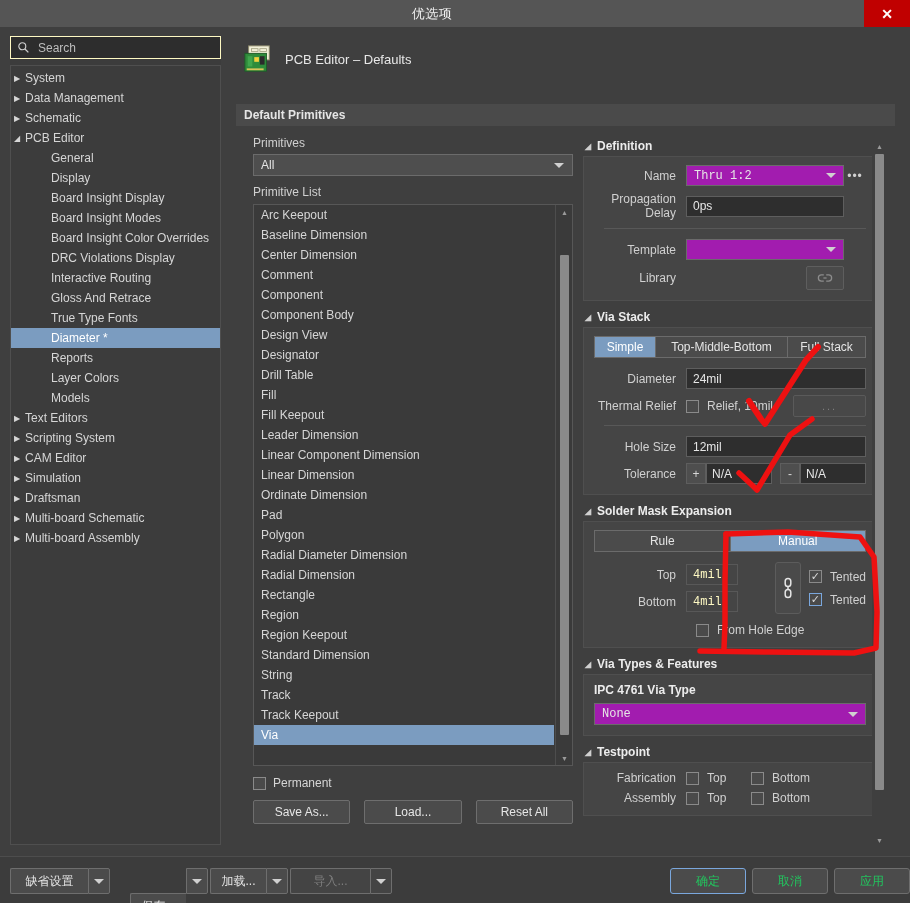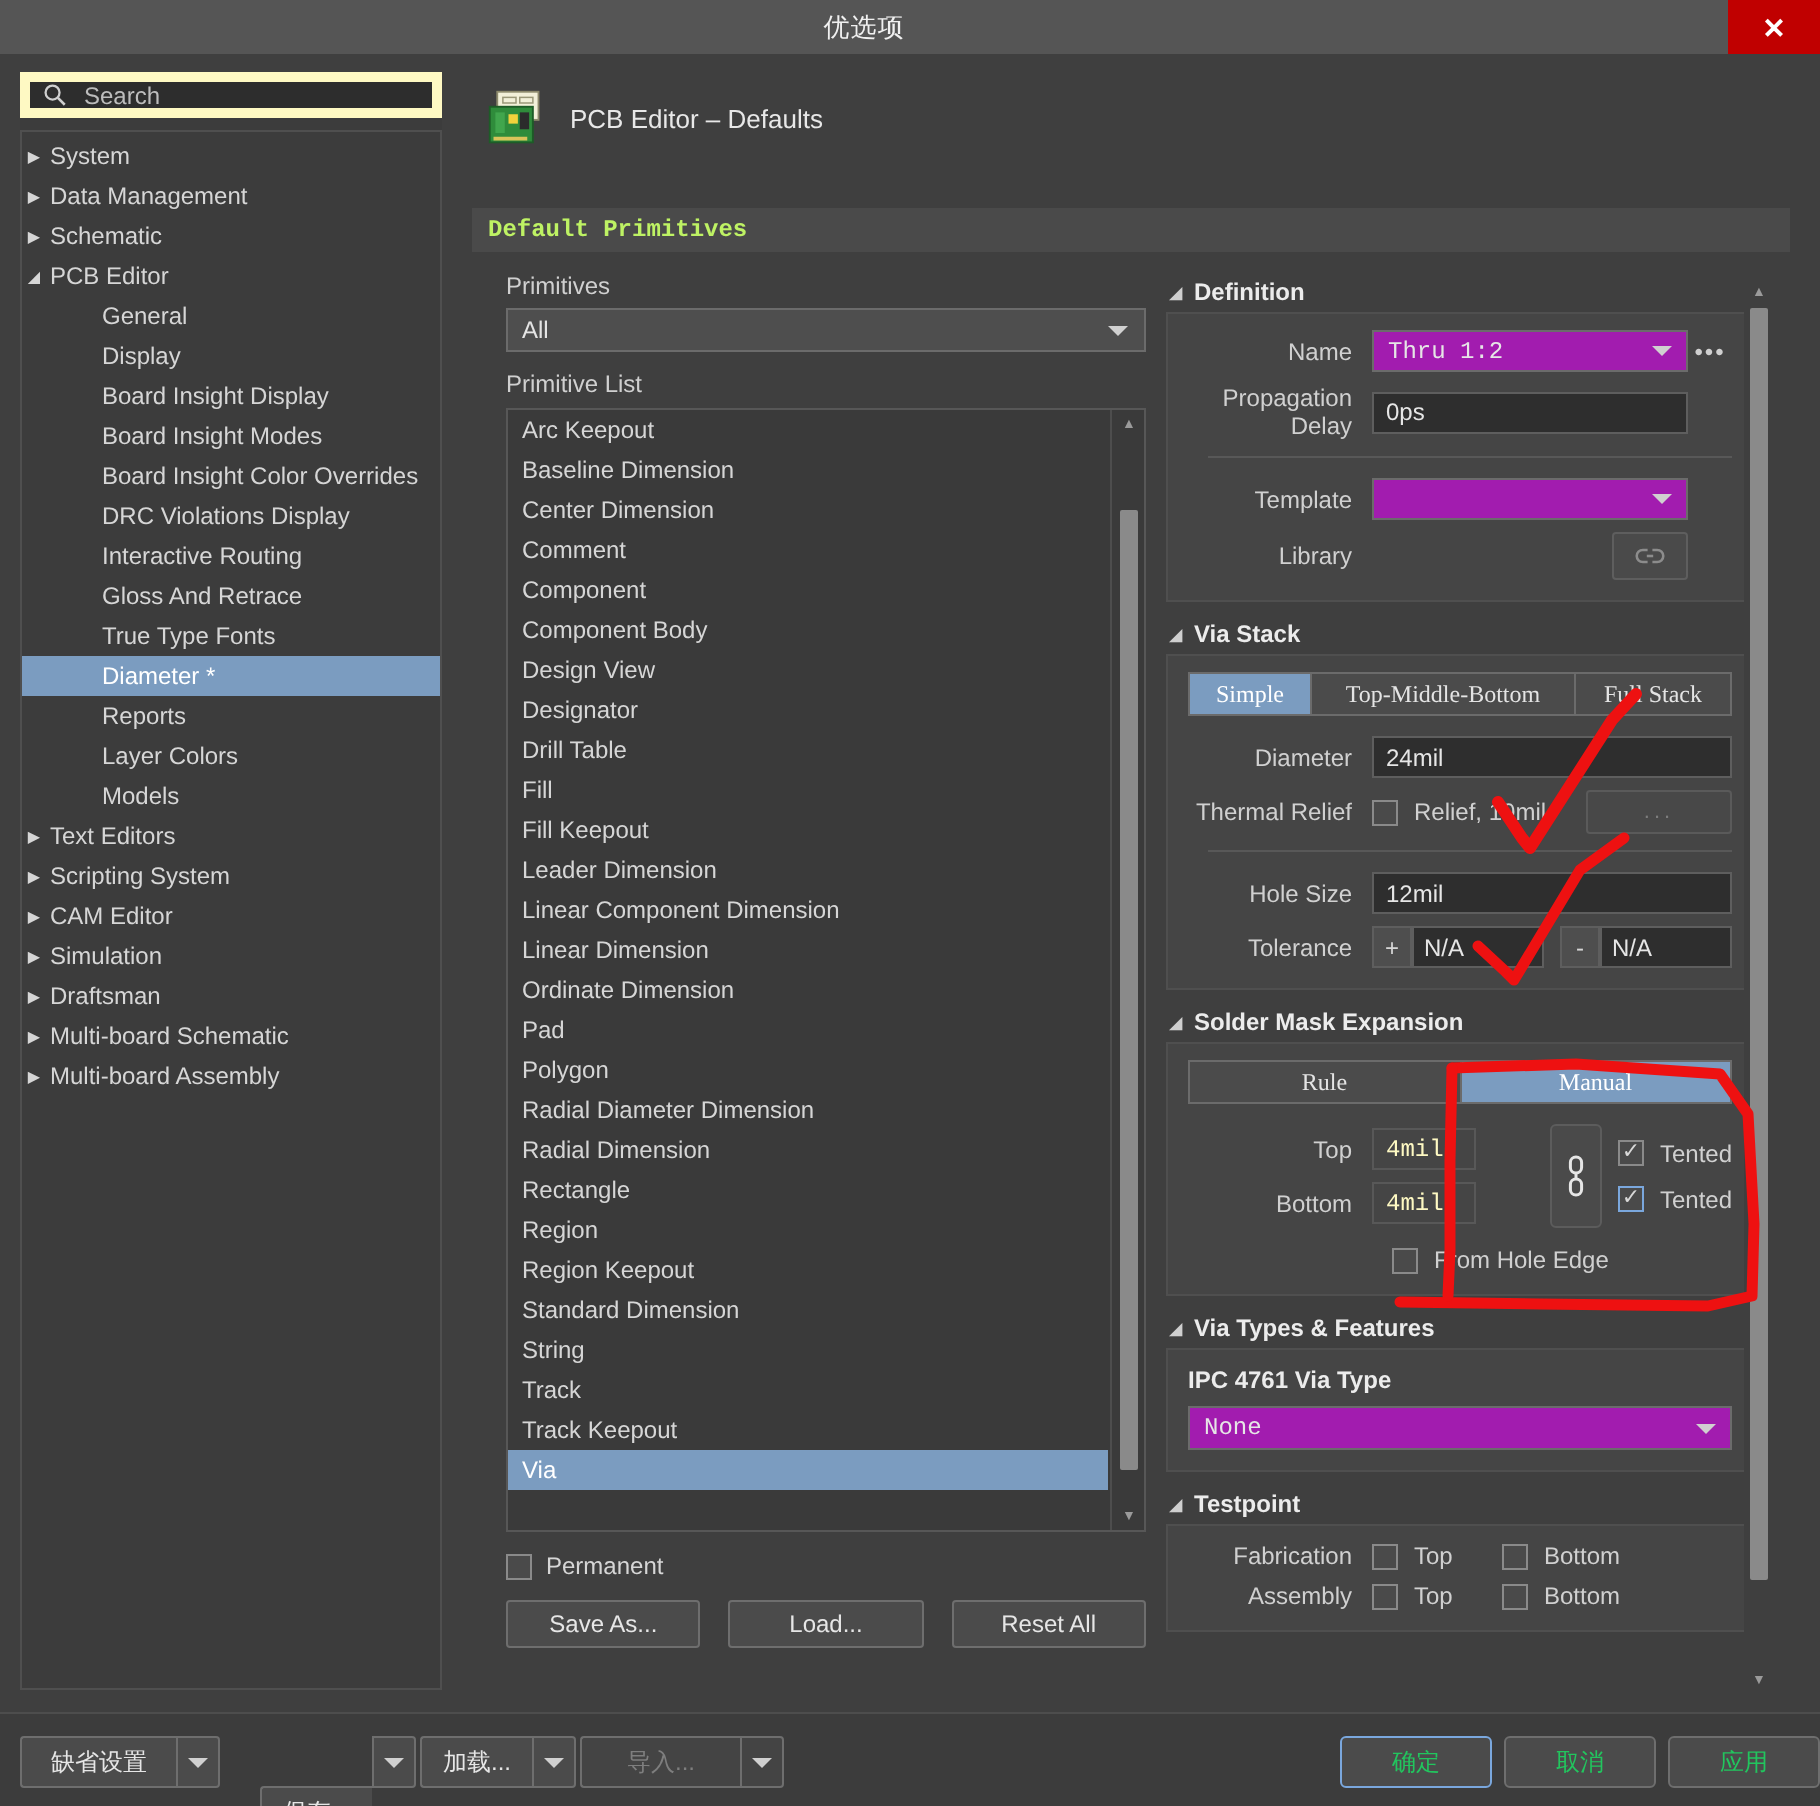--- a/index.html
+++ b/index.html
@@ -30,21 +30,21 @@
     color: #fff; font-size: 14px; font-weight: bold; cursor: pointer;
   }
 
   
   #sidebar {
     position: absolute; left: 10px; top: 36px; width: 211px; height: 809px;
     background: #3c3c3c;
   }
   #search-box {
     position: absolute; left: 0; top: 0; width: 211px; height: 23px;
-    background: #2d2d2d; border: 5px solid #fef9c3;
+    background: #2d2d2d; border: 1px solid #fef9c3;
     display: flex; align-items: center; padding: 0 6px;
   }
   #search-icon { width: 13px; height: 13px; flex: 0 0 13px; margin-right: 6px; }
   #search-input {
     flex: 1; background: transparent; border: none; outline: none;
     color: #cfcfcf; font-family: "Liberation Sans", sans-serif; font-size: 12px;
   }
   #search-input::placeholder { color: #bdbdbd; }
   #tree {
     position: absolute; left: 0; top: 29px; width: 211px; height: 780px;
@@ -69,21 +69,21 @@
     position: absolute; left: 231px; top: 36px; width: 669px; height: 809px;
     background: #3f3f3f;
   }
   #page-head { display: flex; align-items: center; height: 46px; padding-left: 12px; }
   #pcb-icon { width: 30px; height: 30px; margin-right: 12px; }
   #page-title { font-size: 13px; color: #e8e8e8; }
 
   #section-bar {
     position: absolute; left: 5px; top: 68px; width: 659px; height: 22px;
     background: #4a4a4a; display: flex; align-items: center; padding-left: 8px;
-    font-weight: bold; font-size: 12px; color: #bef264; font-family: Liberation Mono, monospace;
+    font-weight: bold; font-size: 12px; color: #e5e5e5;
   }
 
   
   #left-col { position: absolute; left: 22px; top: 100px; width: 320px; }
   .field-label { font-size: 12px; color: #d0d0d0; margin-bottom: 4px; }
   .combo {
     height: 22px; background: #4e4e4e; border: 1px solid #6b6b6b;
     display: flex; align-items: center; padding: 0 4px 0 7px;
     color: #e4e4e4; font-size: 12px; cursor: pointer;
   }
@@ -172,21 +172,21 @@
   .dots {
     width: 22px; flex: 0 0 22px; text-align: center; color: #d0d0d0;
     font-size: 12px; letter-spacing: 1px; cursor: pointer;
   }
   .hr { height: 1px; background: #585858; margin: 8px 0 10px 10px; }
   .linkbtn {
     width: 38px; height: 24px; background: #4a4a4a; border: 1px solid #5e5e5e;
     display: flex; align-items: center; justify-content: center; color: #8c8c8c;
     cursor: pointer; border-radius: 2px;
   }
-  .segbar { display: flex; margin-bottom: 10px; font-family: Liberation Serif, serif; }
+  .segbar { display: flex; margin-bottom: 10px; }
   .seg {
     flex: 1; height: 22px; background: #4b4b4b; border: 1px solid #6b6b6b;
     display: flex; align-items: center; justify-content: center;
     font-size: 12px; color: #e4e4e4; cursor: pointer;
   }
   .seg + .seg { border-left: none; }
   .seg.active { background: #7b9cc0; color: #ffffff; }
   .mini-field {
     width: 58px; flex: 0 0 58px; height: 21px; background: #2e2e2e;
     border: 1px solid #5e5e5e; color: #e6e6e6; font-size: 12px;

